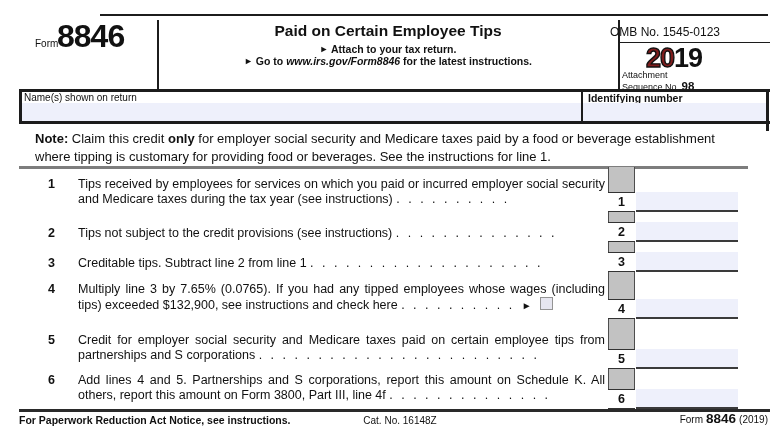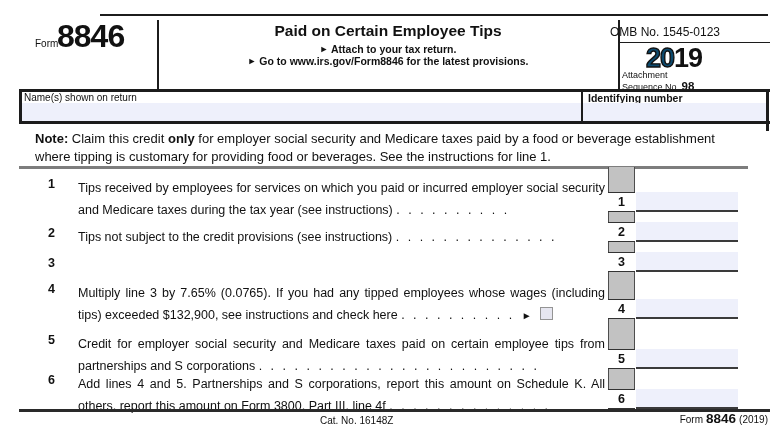--- a/index.html
+++ b/index.html
@@ -13,25 +13,25 @@
   .vline{position:absolute;background:#1c1c1c;}
 
   
   .form-word{position:absolute;left:35px;top:38px;font-size:10px;}
   .form-number-big{position:absolute;left:57px;top:18px;font-size:32px;font-weight:bold;letter-spacing:-1px;}
   .dept{position:absolute;left:35px;top:62px;font-size:9.5px;line-height:11.5px;}
   .title-block{position:absolute;left:160px;top:22px;width:456px;text-align:center;}
   .title-l1,.title-l2{font-size:15.5px;font-weight:bold;line-height:18px;}
   .attach-line{font-size:10.5px;font-weight:bold;margin-top:3px;}
   .goto-line{font-size:10.5px;font-weight:bold;}
-  .goto-url{text-align:right;}
+  .goto-url{font-style:italic;text-align:right;}
   .arrow-glyph{font-size:9px;vertical-align:1px;}
   .omb{position:absolute;left:602px;top:25px;width:126px;text-align:center;font-size:12px;}
   .year{position:absolute;left:618px;top:43px;width:112px;text-align:center;font-size:27px;font-weight:bold;letter-spacing:-1px;}
-  .year-outline{color:#0c4a6e;-webkit-text-stroke:1.4px #111;}
+  .year-outline{color:#7f1d1d;-webkit-text-stroke:1.4px #111;}
   .attachment-label{position:absolute;left:622px;top:70px;font-size:9px;}
   .sequence-label{position:absolute;left:622px;top:80px;font-size:9px;}
   .sequence-no{font-size:11.5px;font-weight:bold;}
 
   
   .name-label{position:absolute;left:24px;top:92px;font-size:10px;}
   .id-label{position:absolute;left:588px;top:92px;font-size:10.5px;font-weight:bold;}
   .field-band{position:absolute;background:#eef0fb;}
 
   
@@ -39,29 +39,29 @@
   .bold{font-weight:bold;}
 
   
   .num-col{position:absolute;left:608px;top:167px;width:27px;height:243px;background:#c2c2c2;
            border-left:1.5px solid #4d4d4d;border-right:1.5px solid #4d4d4d;box-sizing:border-box;}
   .num-cell{position:absolute;left:608px;width:27px;height:20px;background:#fff;
             border-top:1.5px solid #333;border-bottom:1.5px solid #333;box-sizing:border-box;
             display:flex;align-items:center;justify-content:center;font-size:12.5px;font-weight:bold;}
   .amt{position:absolute;left:636px;width:102px;height:18px;background:#eef0fb;border-bottom:2px solid #3a3a3a;}
   .line-no{position:absolute;left:48px;width:22px;font-size:12.5px;font-weight:bold;}
-  .line-text{position:absolute;left:78px;width:527px;font-size:12.5px;line-height:22px;text-align:justify;}
+  .line-text{position:absolute;left:78px;width:527px;font-size:12.5px;line-height:15px;text-align:justify;}
   .leader{word-spacing:5px;white-space:nowrap;}
   .cb{display:inline-block;width:11px;height:11px;background:#e6e6f0;border:1px solid #949494;
       vertical-align:-1px;margin-left:5px;}
   .l4-arrow{font-size:10px;margin-left:6px;}
 
   
   .footer-left{position:absolute;left:19px;top:414px;font-size:10.5px;font-weight:bold;}
-  .footer-center{position:absolute;left:320px;top:415px;width:160px;text-align:left;font-size:10px;}
+  .footer-center{position:absolute;left:320px;top:415px;width:160px;text-align:center;font-size:10px;}
   .footer-right{position:absolute;right:2px;top:411px;display:flex;align-items:baseline;gap:3px;}
   .fr-form{font-size:10px;}
   .fr-num{font-size:13.5px;font-weight:bold;}
   .fr-year{font-size:10px;}
 </style>
 </head>
 <body>
 
 <div id="page">
 
@@ -74,21 +74,21 @@
   <div class="title-block">
     <div class="title-l2">Paid on Certain Employee Tips</div>
     <div class="attach-line">
       <span class="arrow-glyph">►</span>
       <span>Attach to your tax return.</span>
     </div>
     <div class="goto-line">
       <span class="arrow-glyph">►</span>
       <span>Go to</span>
       <span class="goto-url">www.irs.gov/Form8846</span>
-      <span>for the latest provisions.</span>
+      <span>for the latest instructions.</span>
     </div>
   </div>
   <div class="vline" style="left:618px;top:20px;width:1.5px;height:70px;"></div>
 
   <div class="omb">OMB No. 1545-0123</div>
   <div class="hline" style="left:618px;top:42px;width:152px;height:1px;"></div>
   <div class="year">
     <span class="year-outline">20</span><span>19</span>
   </div>
   <div class="attachment-label">Attachment</div>
@@ -127,20 +127,24 @@
 
   <span class="line-no" style="top:226px;">2</span>
   <div class="line-text" style="top:226px;">
     <span>Tips not subject to the credit provisions (see instructions)</span>
     <span class="leader">. . . . . . . . . . . . . .</span>
   </div>
   <div class="num-cell" style="top:222px;">2</div>
   <div class="amt" style="top:222px;"></div>
 
   <span class="line-no" style="top:256px;">3</span>
+  <div class="line-text" style="top:256px;">
+    <span>Creditable tips. Subtract line 2 from line 1</span>
+    <span class="leader">. . . . . . . . . . . . . . . . . . . .</span>
+  </div>
   <div class="num-cell" style="top:252px;">3</div>
   <div class="amt" style="top:252px;"></div>
 
   <span class="line-no" style="top:282px;">4</span>
   <div class="line-text" style="top:282px;">
     <span>Multiply line 3 by 7.65% (0.0765). If you had any tipped employees whose wages (including tips) exceeded $132,900, see instructions and check here</span>
     <span class="leader">. . . . . . . . . .</span>
     <span class="l4-arrow">►</span>
     <span class="cb"></span>
   </div>
@@ -158,20 +162,21 @@
   <span class="line-no" style="top:373px;">6</span>
   <div class="line-text" style="top:373px;">
     <span>Add lines 4 and 5. Partnerships and S corporations, report this amount on Schedule K. All others, report this amount on Form 3800, Part III, line 4f</span>
     <span class="leader">. . . . . . . . . . . . . .</span>
   </div>
   <div class="num-cell" style="top:389px;">6</div>
   <div class="amt" style="top:389px;"></div>
 
   <div class="hline" style="left:19px;top:409px;width:751px;height:2.5px;background:#2a2a2a;"></div>
 
+  <div class="footer-left">For Paperwork Reduction Act Notice, see instructions.</div>
   <div class="footer-center">Cat. No. 16148Z</div>
   <div class="footer-right">
     <span class="fr-form">Form</span>
     <span class="fr-num">8846</span>
     <span class="fr-year">(2019)</span>
   </div>
 
 </div>
 
 </body></html>

